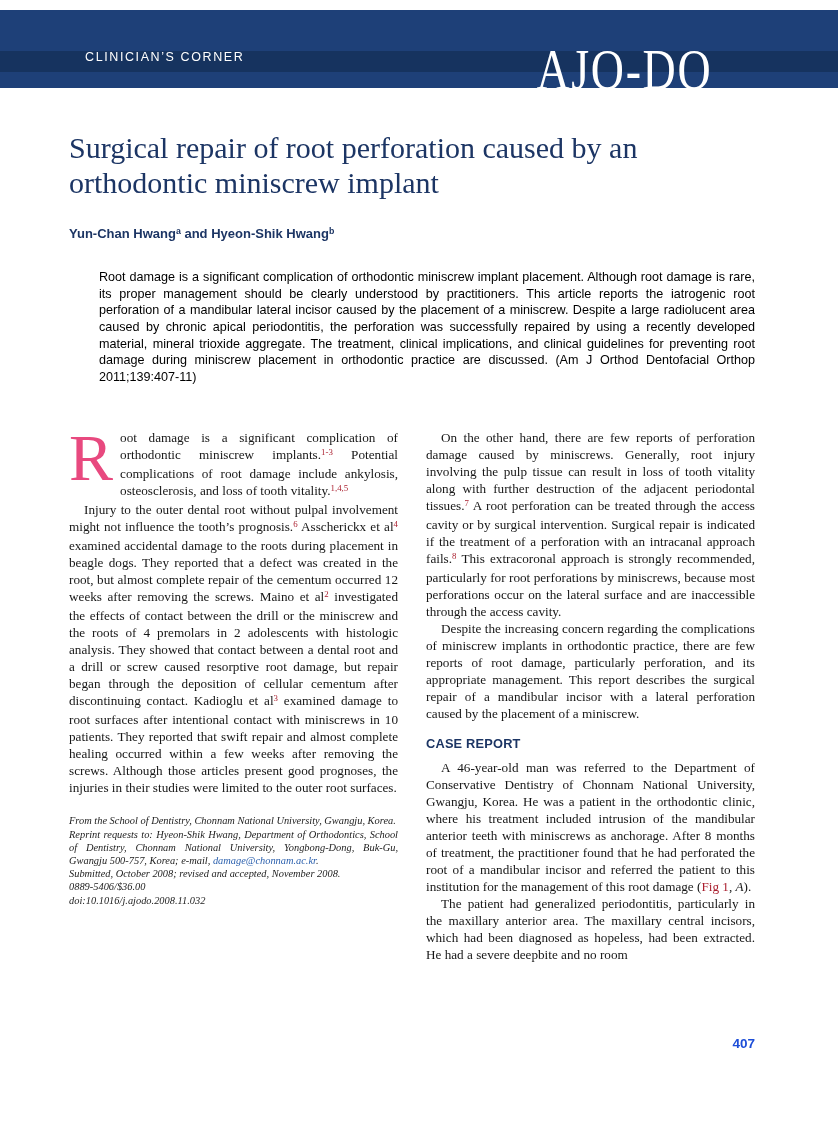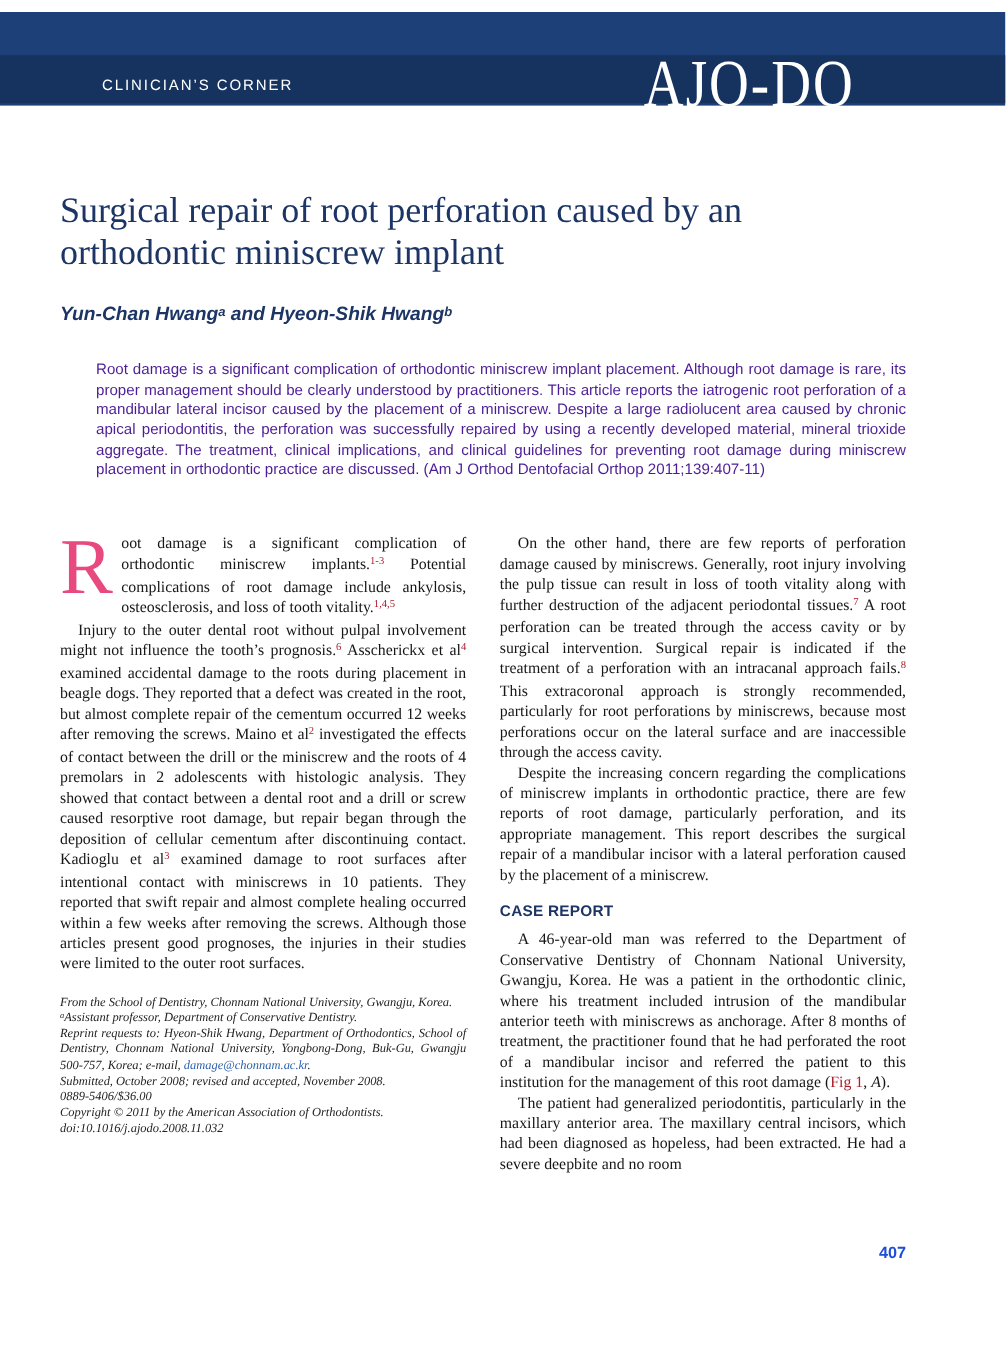--- a/index.html
+++ b/index.html
@@ -15,22 +15,22 @@
   }
   
   .header {
     position: absolute;
     top: 10px; left: 0;
     width: 100%; height: 78px;
     background: var(--header-blue, #1e4078);
   }
   .header-band {
     position: absolute;
-    bottom: 2px; left: 0;
-    width: 100%; height: 40px;
+    bottom: 16px; left: 0;
+    width: 100%; height: 21px;
     background: var(--band-blue, #16335f);
   }
   .corner-label {
     position: absolute;
     left: 85px; bottom: 8px;
     color: #ffffff;
     font-family: "Liberation Sans", sans-serif;
     font-size: 12.5px;
     letter-spacing: 1.6px;
   }
@@ -40,50 +40,49 @@
     color: #ffffff;
     font-family: "Liberation Serif", serif;
     font-size: 56px;
     line-height: 1;
     letter-spacing: 2px;
     transform: scaleX(0.82);
     transform-origin: 100% 100%;
     white-space: nowrap;
   }
   
-  .content { position: absolute; top: 88px; left: 0; width: 100%; padding: 0 83px 0 50px; box-sizing: border-box; margin-top: 28px; }
+  .content { position: absolute; top: 88px; left: 0; width: 100%; padding: 0 83px 0 69px; box-sizing: border-box; }
   .title {
     margin: 42px 0 0;
     font-weight: normal;
     font-size: 30px;
     line-height: 1.17;
     color: var(--navy, #1c3564);
   }
   .title-line { display: block; }
   .authors {
     margin-top: 26px;
     font-family: "Liberation Sans", sans-serif;
     font-weight: bold;
-    font-size: 16px;
+    font-size: 13px;
     color: var(--navy, #1c3564);
-    font-style: italic;
   }
   .affiliation {
     margin-top: 3px;
     font-style: italic;
     font-size: 13.5px;
     color: #222222;
   }
   .abstract {
     margin: 28px 0 0 30px;
     font-family: "Liberation Sans", sans-serif;
     font-size: 12.6px;
     line-height: 1.32;
     text-align: justify;
-    color: #4c1d95;
+    color: #000000;
   }
   .columns { display: flex; gap: 28px; margin-top: 44px; }
   .col {
     flex: 1;
     min-width: 0;
     font-size: 13.2px;
     line-height: 17px;
     text-align: justify;
     color: #161616;
   }
@@ -162,25 +161,23 @@
 
     <div class="columns">
 
       <div class="col">
         <p class="no-indent"><span class="dropcap">R</span><span><span>oot damage is a significant complication of orthodontic miniscrew implants.</span><span class="sup">1-3</span><span> Potential complications of root damage include ankylosis, osteosclerosis, and loss of tooth vitality.</span><span class="sup">1,4,5</span></span></p>
         <div>
             <p><span>Injury to the outer dental root without pulpal involvement might not influence the tooth’s prognosis.</span><span class="sup">6</span><span> Asscherickx et al</span><span class="sup">4</span><span> examined accidental damage to the roots during placement in beagle dogs. They reported that a defect was created in the root, but almost complete repair of the cementum occurred 12 weeks after removing the screws. Maino et al</span><span class="sup">2</span><span> investigated the effects of contact between the drill or the miniscrew and the roots of 4 premolars in 2 adolescents with histologic analysis. They showed that contact between a dental root and a drill or screw caused resorptive root damage, but repair began through the deposition of cellular cementum after discontinuing contact. Kadioglu et al</span><span class="sup">3</span><span> examined damage to root surfaces after intentional contact with miniscrews in 10 patients. They reported that swift repair and almost complete healing occurred within a few weeks after removing the screws. Although those articles present good prognoses, the injuries in their studies were limited to the outer root surfaces.</span></p>
           </div>
         <div class="footnotes">
             <p><span>From the School of Dentistry, Chonnam National University, Gwangju, Korea.</span></p>
-            <p><span class="sup-fn">a</span><span>Assistant professor, Department of Conservative Dentistry.</span></p>
             <p><span>Reprint requests to: Hyeon-Shik Hwang, Department of Orthodontics, School of Dentistry, Chonnam National University, Yongbong-Dong, Buk-Gu, Gwangju 500-757, Korea; e-mail, </span><span class="link">damage@chonnam.ac.kr</span><span>.</span></p>
             <p><span>Submitted, October 2008; revised and accepted, November 2008.</span></p>
             <p><span>0889-5406/$36.00</span></p>
-            <p><span>Copyright © 2011 by the American Association of Orthodontists.</span></p>
             <p><span>doi:10.1016/j.ajodo.2008.11.032</span></p>
           </div>
       </div>
 
       <div class="col">
         <div>
             <p><span>On the other hand, there are few reports of perforation damage caused by miniscrews. Generally, root injury involving the pulp tissue can result in loss of tooth vitality along with further destruction of the adjacent periodontal tissues.</span><span class="sup">7</span><span> A root perforation can be treated through the access cavity or by surgical intervention. Surgical repair is indicated if the treatment of a perforation with an intracanal approach fails.</span><span class="sup">8</span><span> This extracoronal approach is strongly recommended, particularly for root perforations by miniscrews, because most perforations occur on the lateral surface and are inaccessible through the access cavity.</span></p>
             <p><span>Despite the increasing concern regarding the complications of miniscrew implants in orthodontic practice, there are few reports of root damage, particularly perforation, and its appropriate management. This report describes the surgical repair of a mandibular incisor with a lateral perforation caused by the placement of a miniscrew.</span></p>
           </div>
         <h2 class="section-heading">CASE REPORT</h2>

